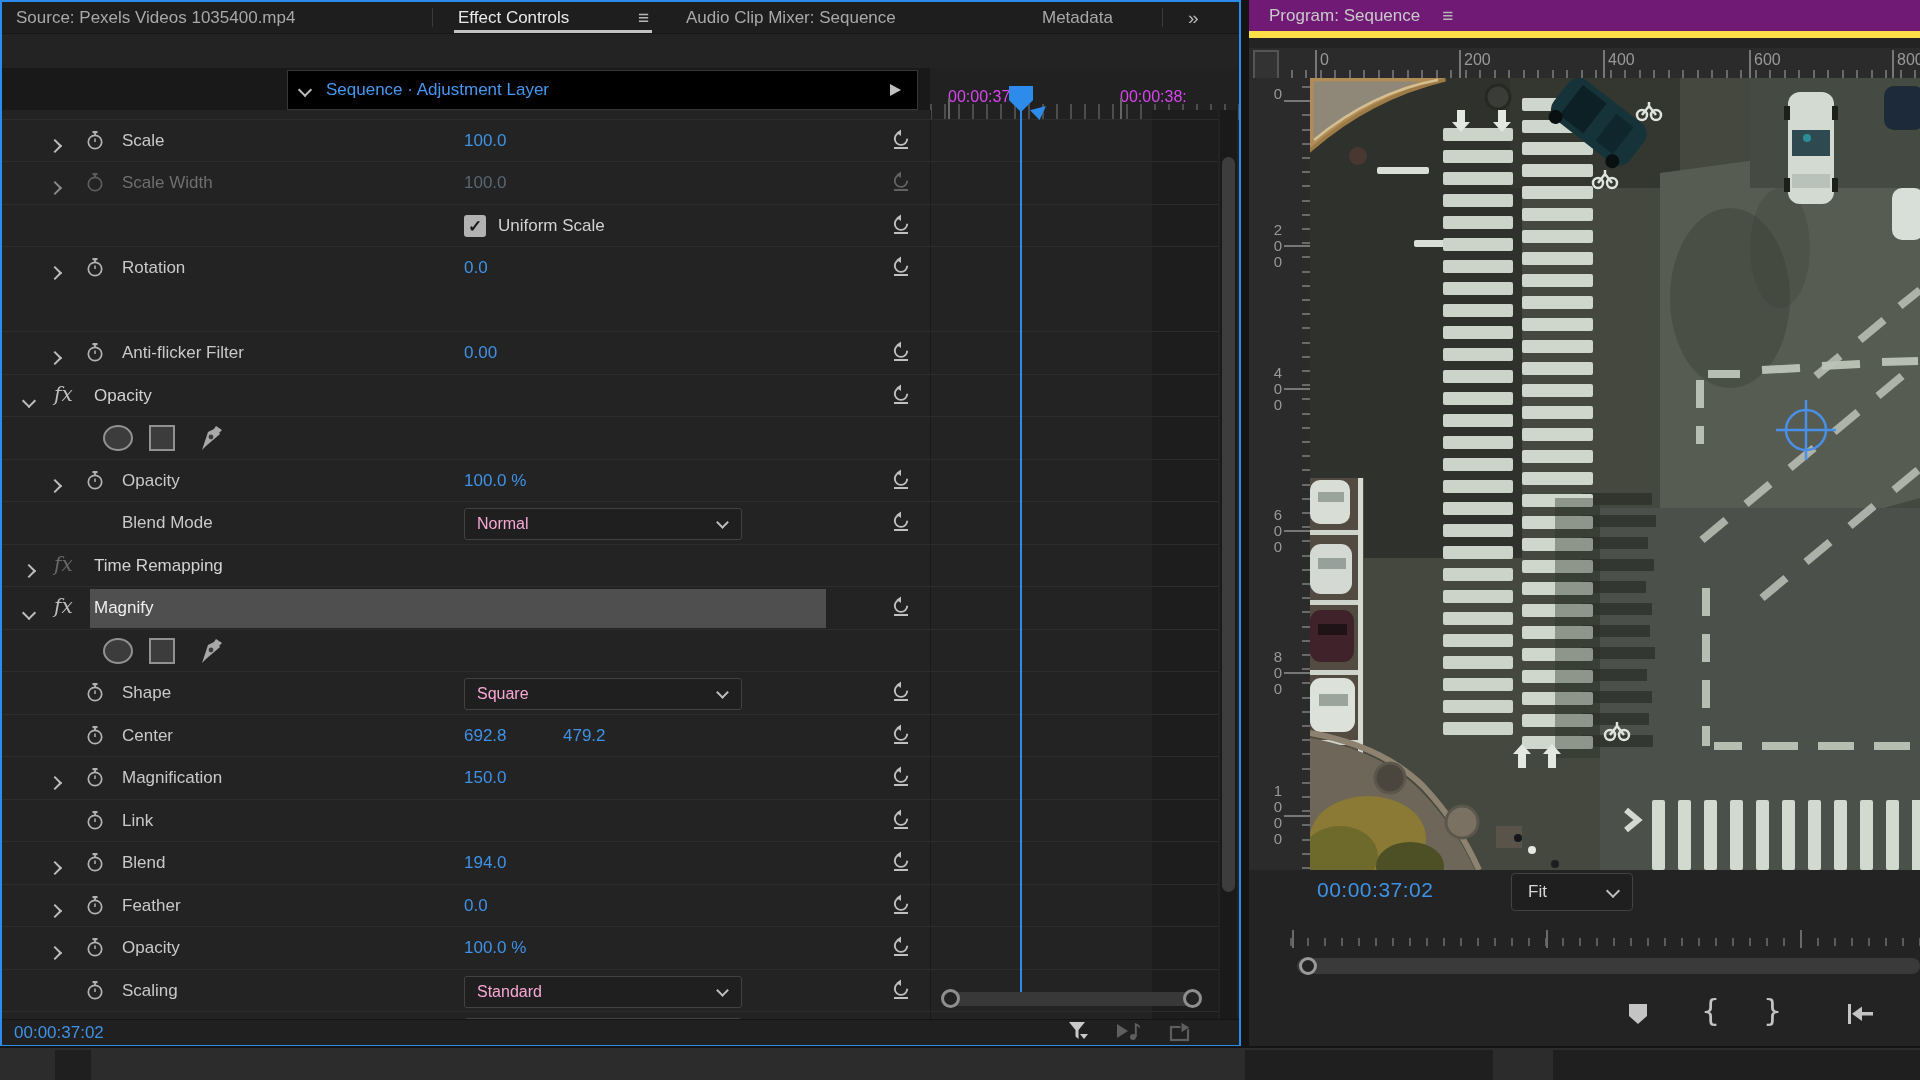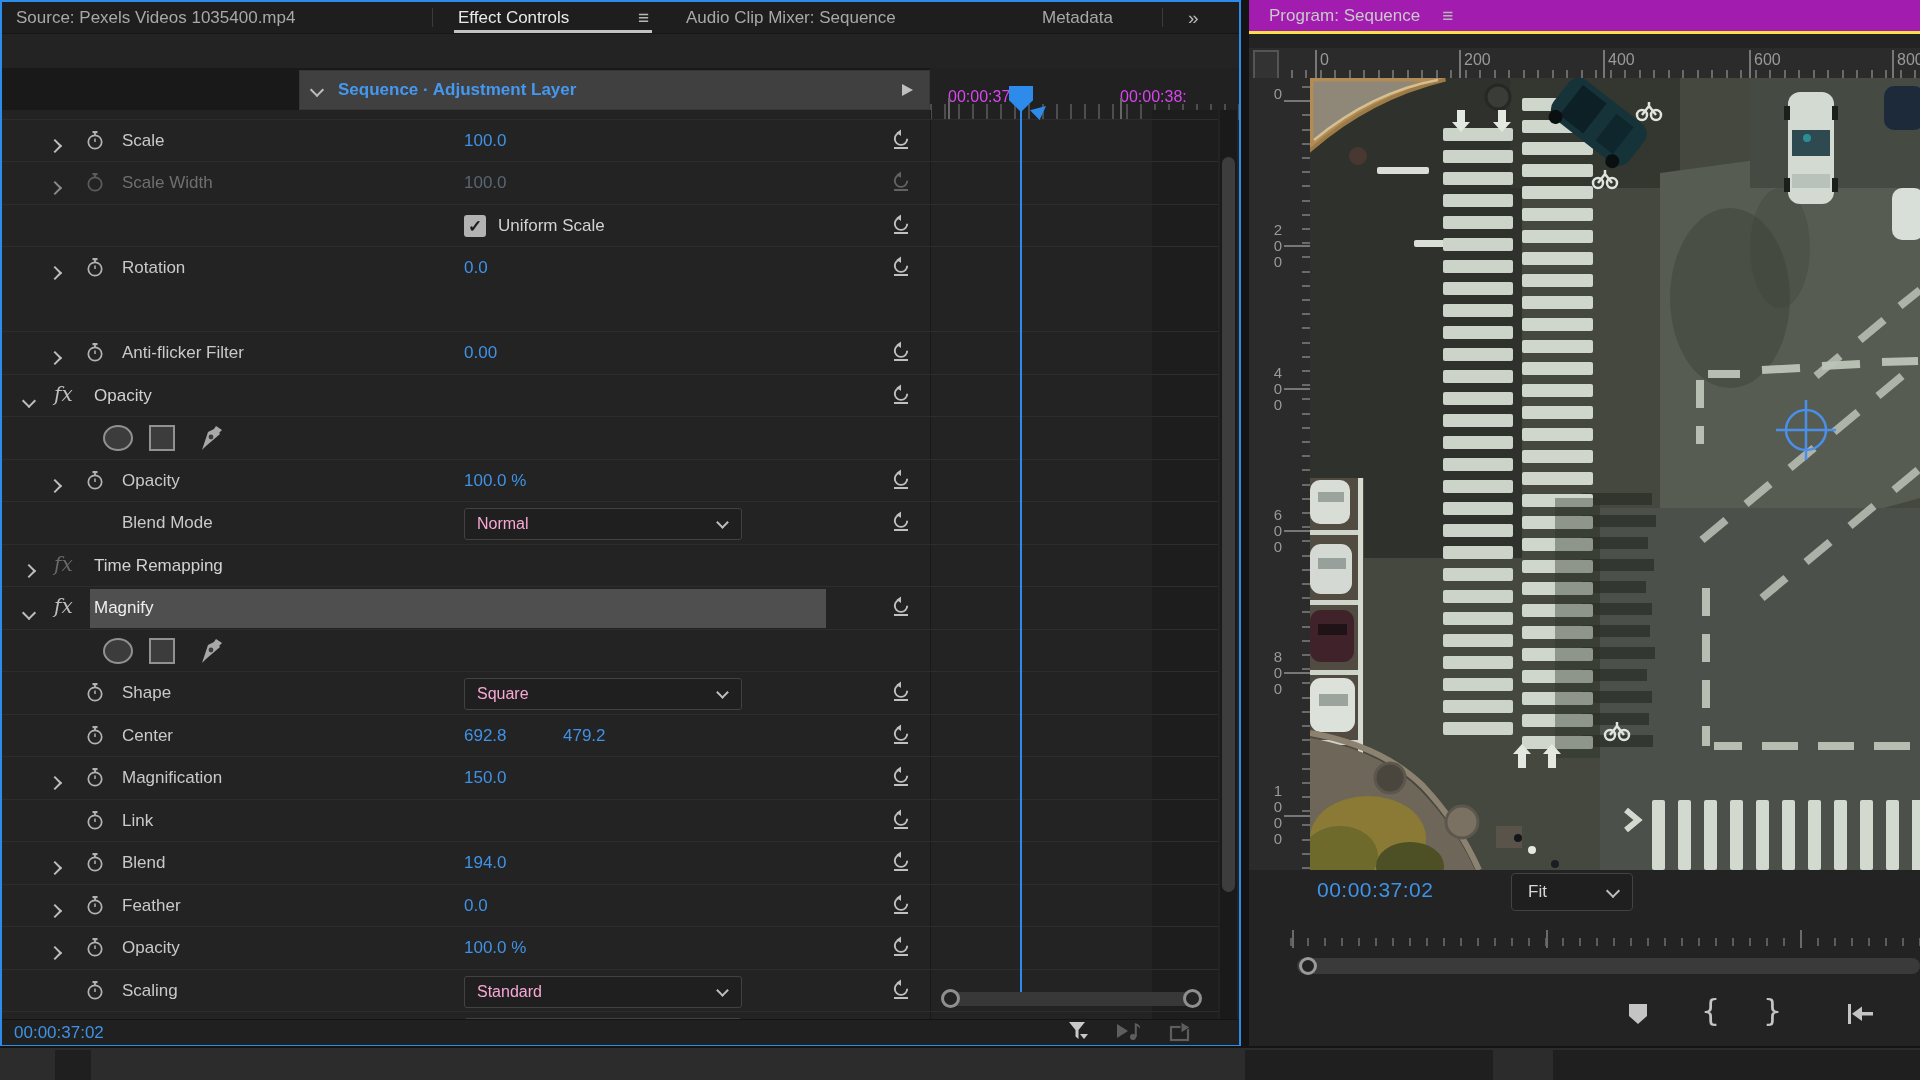--- a/index.html
+++ b/index.html
@@ -9,21 +9,21 @@
        border:2px solid #2d8ceb;}
   .tabbar{position:absolute;left:0;top:0;width:100%;height:31px;background:#1e1e1e;border-bottom:1px solid #161616;}
   .tab{position:absolute;top:0;height:31px;display:flex;align-items:center;font-size:17px;color:#a8a8a8;white-space:nowrap;}
   .tab.active{color:#e9e9e9;}
   .tabsep{position:absolute;top:6px;width:1px;height:19px;background:#3a3a3a;}
   .underline{position:absolute;height:3px;background:#c3c3c3;bottom:0;}
   .menuglyph{font-size:19px;color:#b5b5b5;margin-left:12px;}
   .chevpair{font-size:19px;color:#b9b9b9;letter-spacing:-2px;}
   
   .cliphead{position:absolute;left:0;top:66px;width:928px;height:42px;background:#191919;}
-  .seqbox{position:absolute;left:297px;top:2px;width:629px;height:38px;background:#404040;border:1px solid #373737;font-weight:bold;}
+  .seqbox{position:absolute;left:285px;top:2px;width:629px;height:38px;background:#000000;border:1px solid #373737;}
   .srclabel{position:absolute;left:14px;top:0;height:42px;display:flex;align-items:center;font-size:17px;color:#c9c9c9;white-space:nowrap;}
   .seqlabel{position:absolute;left:38px;top:0;height:38px;display:flex;align-items:center;font-size:17px;color:#4598f0;white-space:nowrap;}
   .playtri{position:absolute;right:16px;top:13px;width:0;height:0;border-left:11px solid #c0c0c0;border-top:6px solid transparent;border-bottom:6px solid transparent;}
   
   .chev{display:inline-block;width:8px;height:8px;border-right:2px solid #bdbdbd;border-bottom:2px solid #bdbdbd;}
   .chev.right{transform:rotate(-45deg);}
   .chev.down{transform:rotate(45deg);}
   
   .ecruler{position:absolute;left:928px;top:66px;width:309px;height:52px;background:#212121;overflow:hidden;}
   .ectime{position:absolute;top:20px;font-size:16px;color:#d946ef;white-space:nowrap;}
@@ -65,21 +65,21 @@
   .vtrack{position:absolute;left:1218px;top:108px;width:17px;height:909px;background:#1a1a1a;}
   .vthumb{position:absolute;left:2px;top:47px;width:13px;height:735px;background:#3d3d3d;border-radius:7px;}
   .hzoom-track{position:absolute;left:943px;top:990px;width:253px;height:14px;background:#383838;border-radius:7px;}
   .hzoom-ring{position:absolute;top:-3px;width:13px;height:13px;border:3px solid #8f8f8f;border-radius:50%;background:#232323;}
   
   .ecfooter{position:absolute;left:0;top:1017px;width:1237px;height:25px;background:#202020;border-top:1px solid #141414;display:flex;align-items:center;}
   .ectc{font-size:17px;color:#3f92e6;margin-left:12px;}
   .footicons{position:absolute;right:44px;top:0;height:25px;display:flex;align-items:center;gap:26px;}
   
   #pgm{position:absolute;left:1249px;top:0;width:671px;height:1046px;background:#232323;}
-  .pgm-tabbar{position:absolute;left:0;top:0;width:100%;height:31px;background:#a21caf;border-bottom:3px solid #fde047;display:flex;align-items:center;}
+  .pgm-tabbar{position:absolute;left:0;top:0;width:100%;height:31px;background:#701a75;border-bottom:7px solid #fde047;display:flex;align-items:center;}
   .pgm-title{font-size:17px;color:#c9c9c9;margin-left:20px;white-space:nowrap;}
   .hruler{position:absolute;left:0;top:48px;width:671px;height:30px;background:#2b2b2b;overflow:hidden;}
   .hr-num{position:absolute;top:3px;font-size:16px;color:#999;}
   .hr-ticks{position:absolute;left:42px;top:22px;right:0;height:8px;background:repeating-linear-gradient(90deg,#6a6a6a 0 2px,transparent 2px 14.5px);}
   .hr-tall{position:absolute;top:2px;width:2px;height:28px;background:#777;}
   .vruler{position:absolute;left:0;top:78px;width:61px;height:792px;background:#2b2b2b;overflow:hidden;}
   .vr-ticks{position:absolute;top:8px;right:0;width:8px;height:100%;background:repeating-linear-gradient(180deg,#6a6a6a 0 2px,transparent 2px 14.2px);}
   .vr-tall{position:absolute;right:0;width:26px;height:2px;background:#777;}
   .vr-num{position:absolute;left:22px;width:14px;font-size:15px;line-height:16px;color:#999;word-break:break-all;text-align:center;}
   .corner{position:absolute;left:4px;top:50px;width:22px;height:26px;border:2px solid #555;background:#333;}

